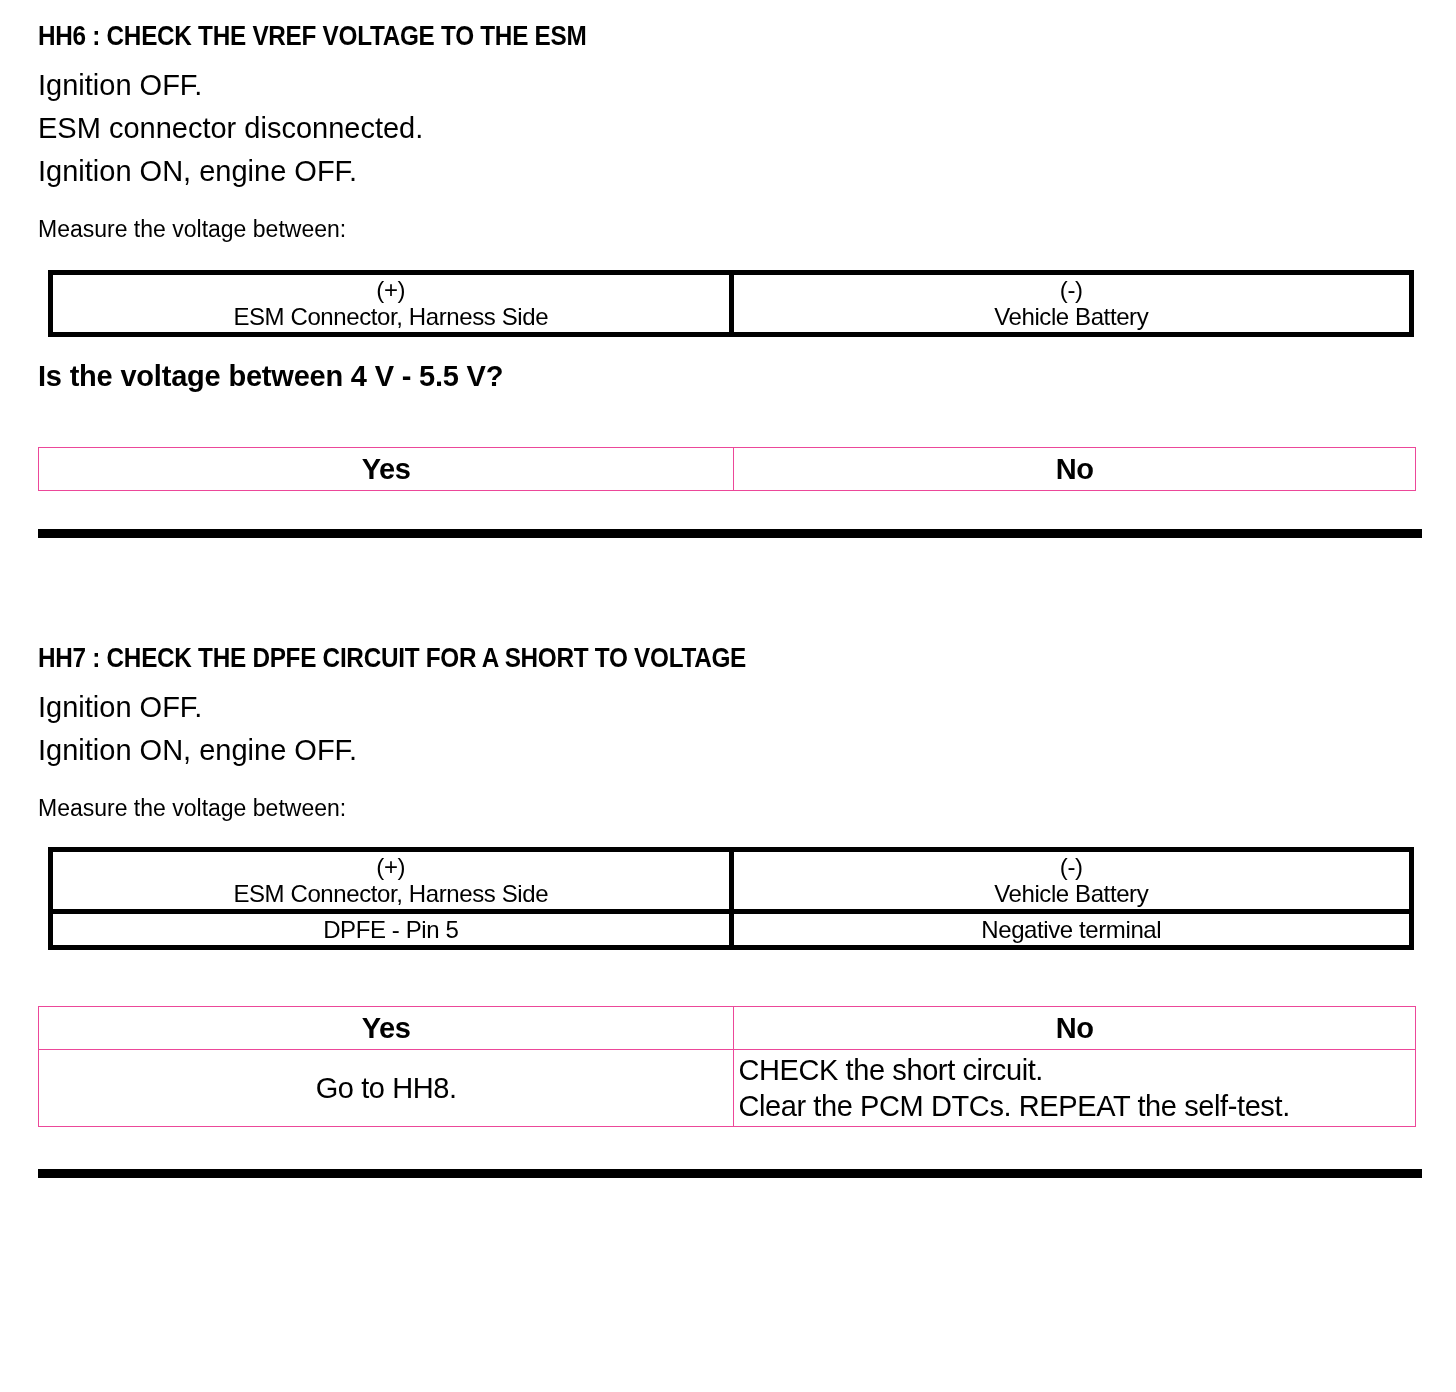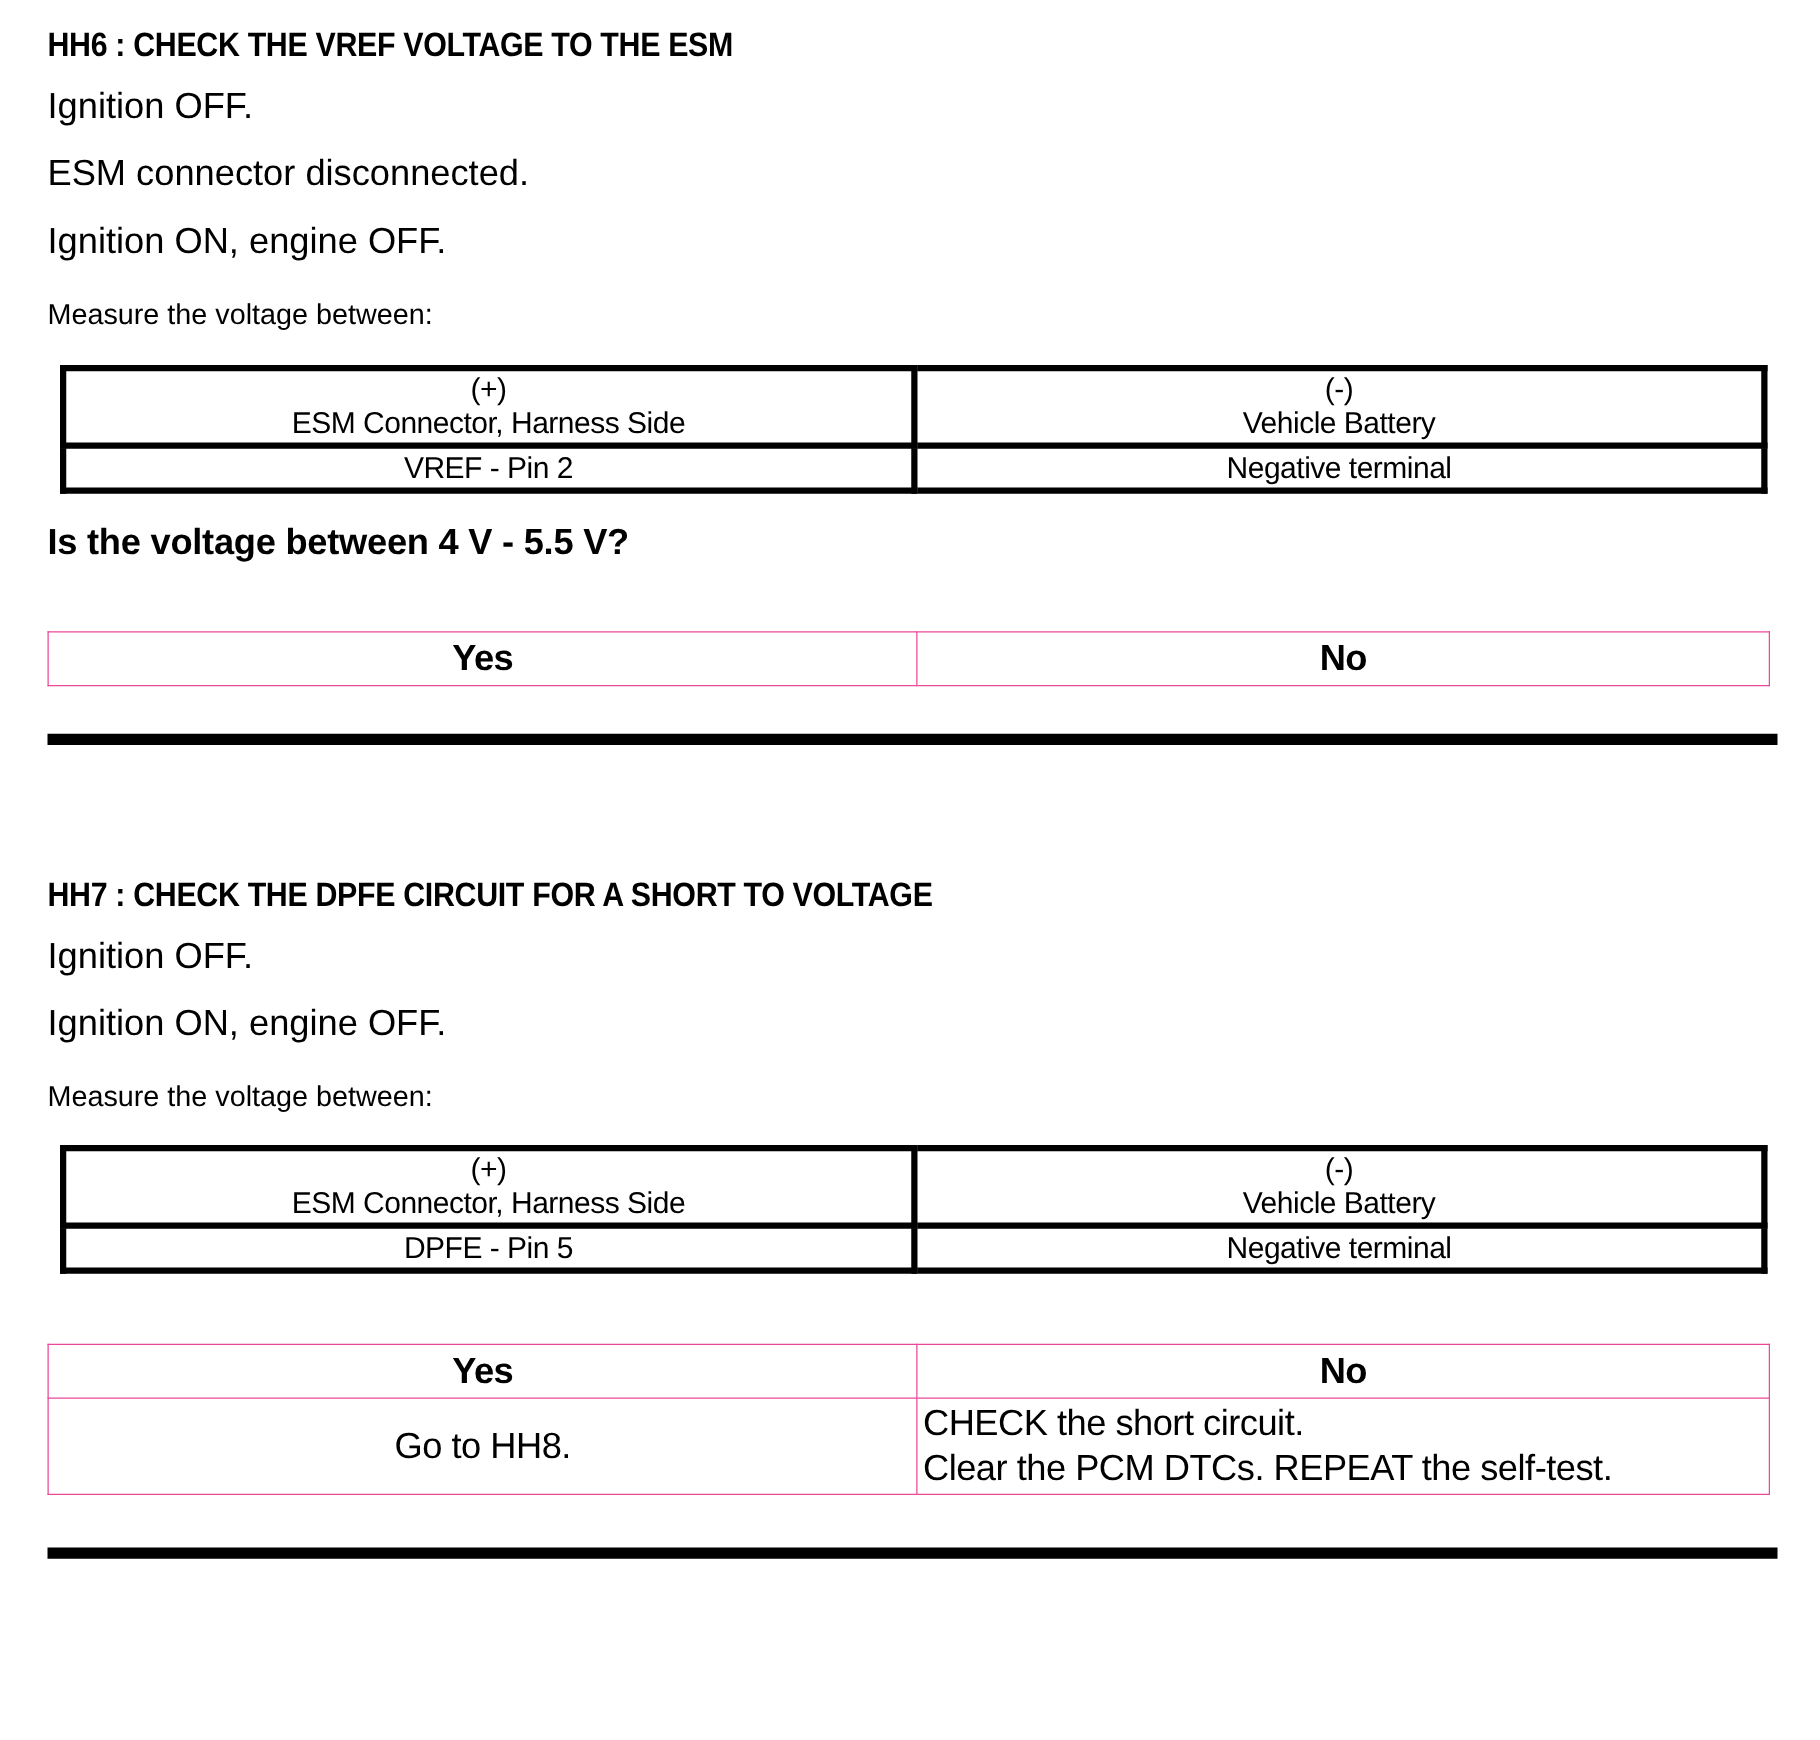--- a/index.html
+++ b/index.html
@@ -8,21 +8,21 @@
     width:1456px; height:1392px;
     font-family:"Liberation Sans", sans-serif;
     color:#000000;
     overflow:hidden;
   }
   .content { padding:0 34px 0 38px; }
 
   .heading { font-weight:bold; font-size:27px; line-height:32px; margin-top:20px; white-space:nowrap; }
   .heading .squeeze { display:inline-block; transform:scaleX(0.9); transform-origin:0 50%; letter-spacing:-0.3px; }
 
-  .step { font-size:29px; line-height:34px; margin-top:20px; }
+  .step { font-size:29px; line-height:34px; margin-top:9px; }
   .step.first { margin-top:16px; }
   .measure-label { font-size:23px; line-height:34px; margin-top:24px; }
 
   table { border-collapse:collapse; table-layout:fixed; color:#000; }
   .meas-table {
     width:calc(100% - 18px); margin:24px 8px 0 10px;
     font-size:24px; letter-spacing:-0.4px; text-align:center;
   }
   .meas-table td { border:5px solid #000; vertical-align:middle; }
   .meas-table .hdr-cell { line-height:27px; padding:1px 0 2px 0; }
@@ -77,24 +77,20 @@
       <tbody>
           <tr>
         <td class="hdr-cell">
           <div>(+)</div>
           <div>ESM Connector, Harness Side</div>
         </td>
         <td class="hdr-cell">
           <div>(-)</div>
           <div>Vehicle Battery</div>
         </td>
-      </tr>
-      <tr>
-        <td class="val-cell">VREF - Pin 2</td>
-        <td class="val-cell">Negative terminal</td>
       </tr>
     </tbody>
       </table>
 
     <div class="question">Is the voltage between 4 V - 5.5 V?</div>
 
     <table class="dec-table">
       <colgroup>
           <col class="c1">
           <col class="c2">

